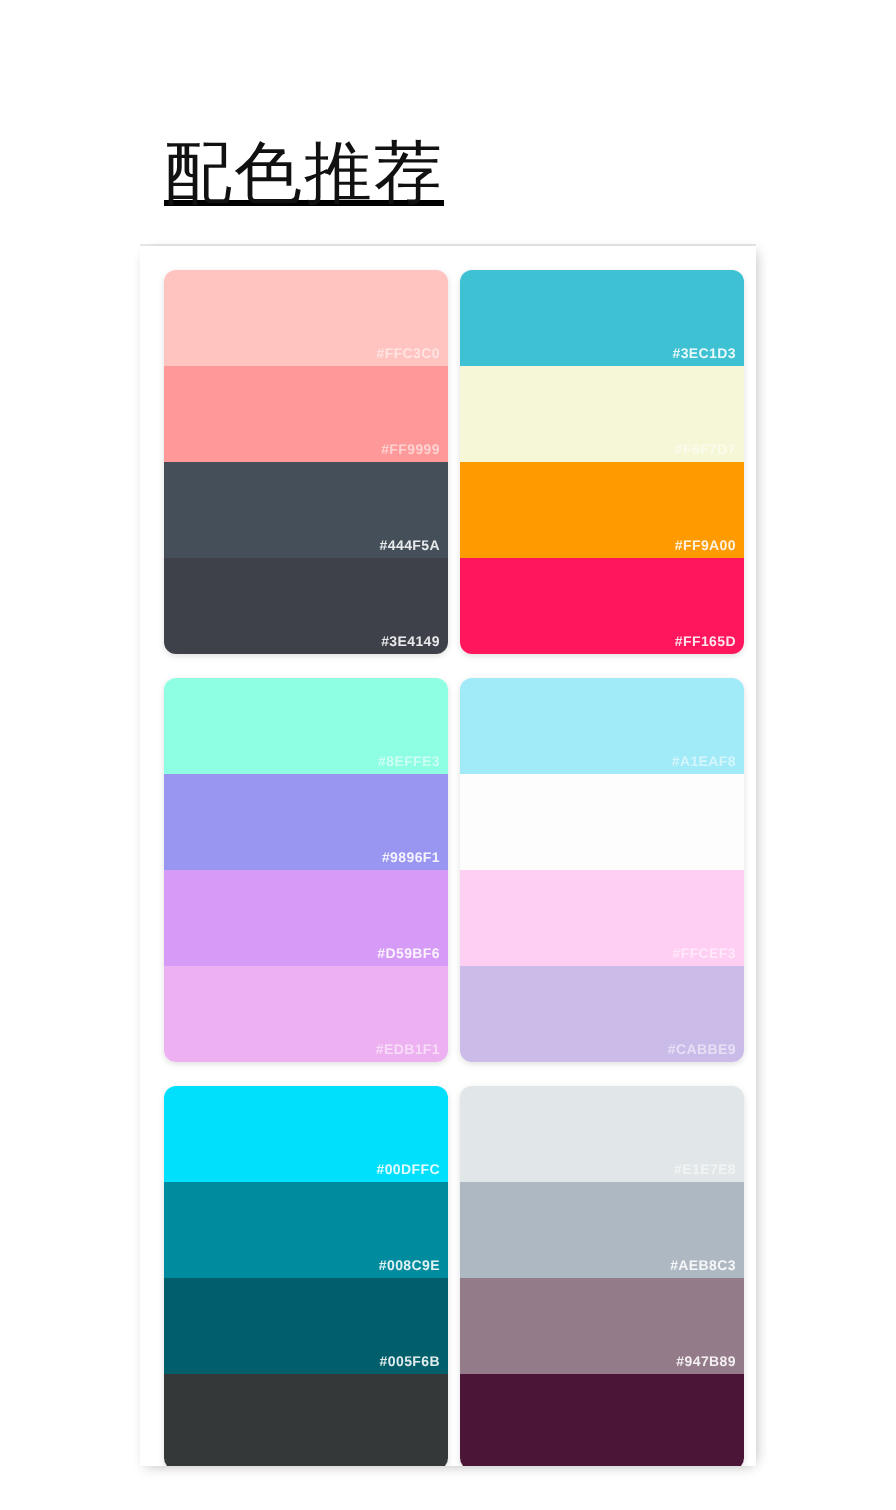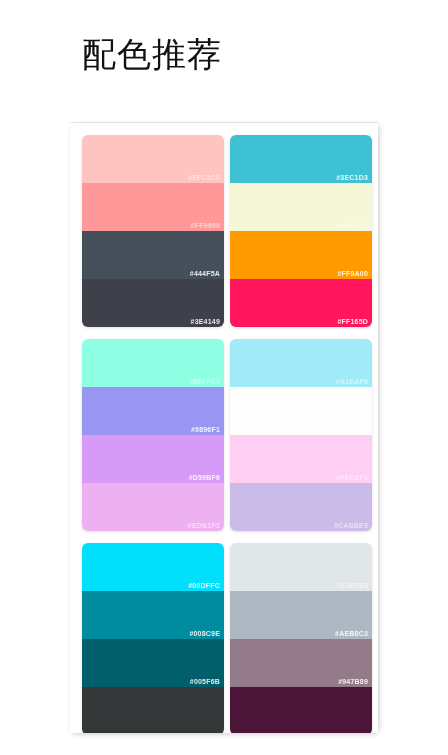--- a/index.html
+++ b/index.html
@@ -10,21 +10,21 @@
     overflow:hidden;
     position:relative;
   }
   .page { position:absolute; left:0; top:0; width:448px; height:755px; }
 
   
   .header {
     position:absolute;
     left:82px; top:36px;
     width:300px; height:70px;
-    display:flex; align-items:flex-start;
+    display:flex; align-items:flex-end;text-decoration:underline;
   }
   .page-title {
     font-size:34px;
     line-height:1.1;
     color:#111111;
     letter-spacing:1px;
     font-weight:400;
     white-space:nowrap;
   }
 

